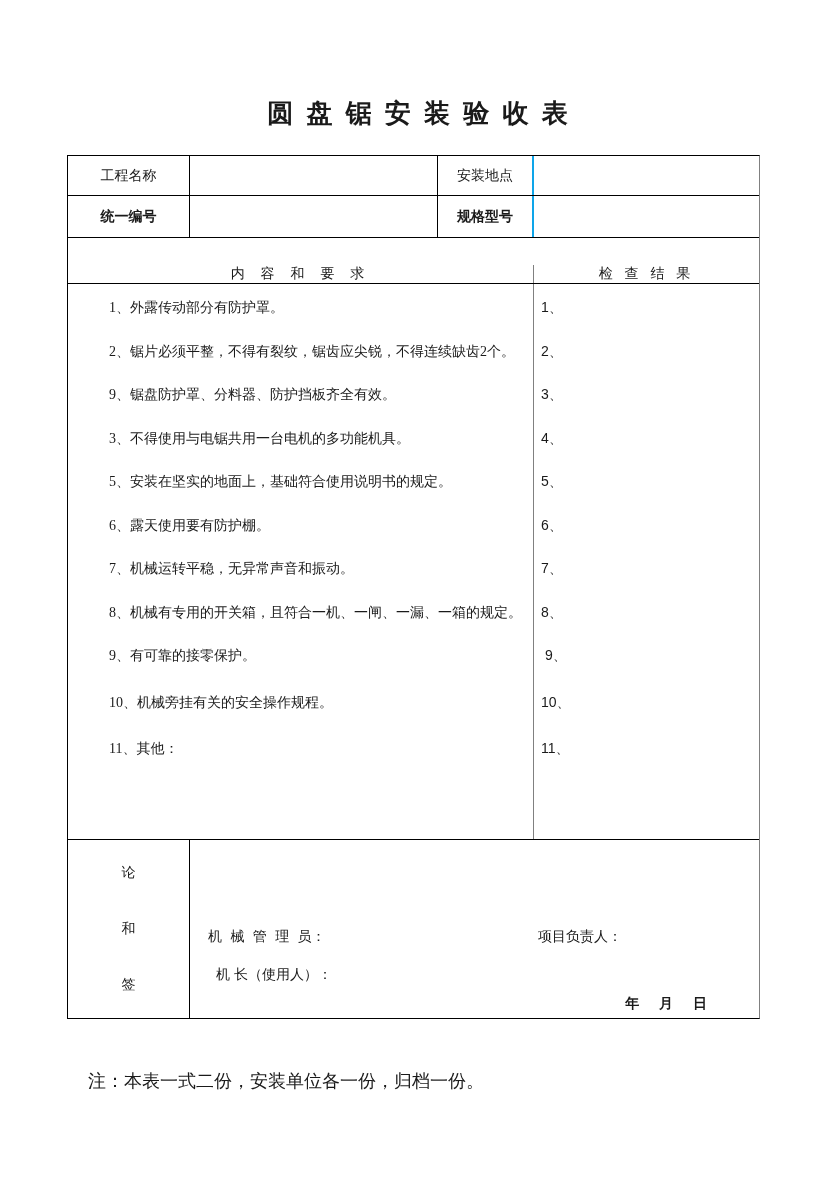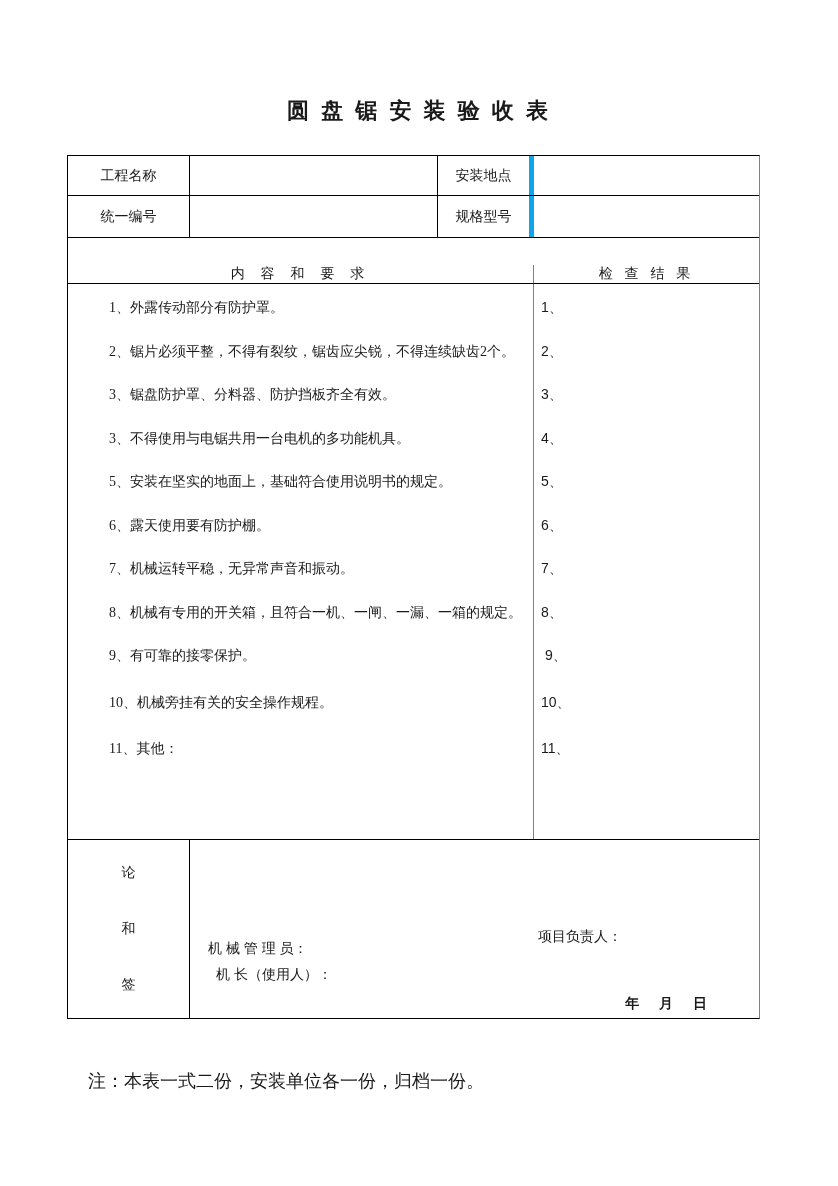--- a/index.html
+++ b/index.html
@@ -8,39 +8,39 @@
     position:relative;
     width:838px; height:1186px;
     background:#ffffff;
     font-family:"Liberation Sans","DejaVu Sans",sans-serif;
     color:#1a1a1a;
     overflow:hidden;
   }
   .doc-title {
     position:absolute; top:96px; left:0; width:100%;
     text-align:center;
-    font-size:22px; font-weight:bold;
+    font-size:26px; font-weight:bold;
     letter-spacing:3px;
     color:#1a1a1a;
   }
   .form-table {
     position:absolute; left:67px; top:155px;
     width:693px; height:864px;
     border:1px solid #000;
     border-right-color:#808080;
     display:flex; flex-direction:column;
     font-size:14px;
   }
   .info-row { display:flex; border-bottom:1px solid #000; }
   .info-row.r1 { height:40px; }
-  .info-row.r2 { height:42px; }
+  .info-row.r2 { height:42px;font-weight:bold; }
   .cell { display:flex; align-items:center; justify-content:center; }
   .c-label1 { width:122px; border-right:1px solid #000; }
   .c-value1 { width:248px; border-right:1px solid #000; }
-  .c-label2 { width:96px;  border-right:5px solid #0ea5e9; }
+  .c-label2 { width:96px;  border-right:2px solid #0ea5e9; }
   .c-value2 { flex:1; }
   .colhead-row { display:flex; height:46px; border-bottom:1px solid #000;align-items:flex-end; }
   .colhead-content {
     width:466px; border-right:1px solid #808080;
     display:flex; align-items:center; justify-content:center;
     letter-spacing:6px;
   }
   .colhead-result {
     flex:1; display:flex; align-items:center; justify-content:center;
     letter-spacing:4px;
@@ -56,21 +56,21 @@
   .res  { height:43.5px; padding-left:7px; line-height:17px; white-space:pre; }
   .res.tall { height:46.5px; }
   .sign-row { display:flex; height:178px; }
   .sign-side {
     width:122px; border-right:1px solid #000;
     display:flex; flex-direction:column;
     align-items:center; justify-content:center;
     gap:38px;
   }
   .sign-main { flex:1; position:relative; }
-  .sig-manager { position:absolute; top:100px;  left:18px; }
+  .sig-manager { position:absolute; top:88px;  left:18px;font-family:Liberation Mono, monospace; }
   .sig-leader  { position:absolute; top:88px;  left:348px; }
   .sig-operator{ position:absolute; top:126px; left:26px; }
   .sig-date    { position:absolute; top:155px; right:44px; letter-spacing:8px;font-weight:bold; }
   .footer-note { position:absolute; left:88px; top:1069px; font-size:18px; }
 </style>
 </head>
 <body>
 
 <div class="page">
 
@@ -94,21 +94,21 @@
 
     <div class="colhead-row">
       <div class="colhead-content">内 容 和 要 求</div>
       <div class="colhead-result">检 查 结 果</div>
     </div>
 
     <div class="body-row">
       <div class="content-col">
         <div class="item">1、外露传动部分有防护罩。</div>
         <div class="item">2、锯片必须平整，不得有裂纹，锯齿应尖锐，不得连续缺齿2个。</div>
-        <div class="item">3、锯盘防护罩、分料器、防护挡板齐全有效。</div>
+        <div class="item">9、锯盘防护罩、分料器、防护挡板齐全有效。</div>
         <div class="item">3、不得使用与电锯共用一台电机的多功能机具。</div>
         <div class="item">5、安装在坚实的地面上，基础符合使用说明书的规定。</div>
         <div class="item">6、露天使用要有防护棚。</div>
         <div class="item">7、机械运转平稳，无异常声音和振动。</div>
         <div class="item">8、机械有专用的开关箱，且符合一机、一闸、一漏、一箱的规定。</div>
         <div class="item tall">9、有可靠的接零保护。</div>
         <div class="item tall">10、机械旁挂有关的安全操作规程。</div>
         <div class="item tall">11、其他：</div>
       </div>
       <div class="result-col">

